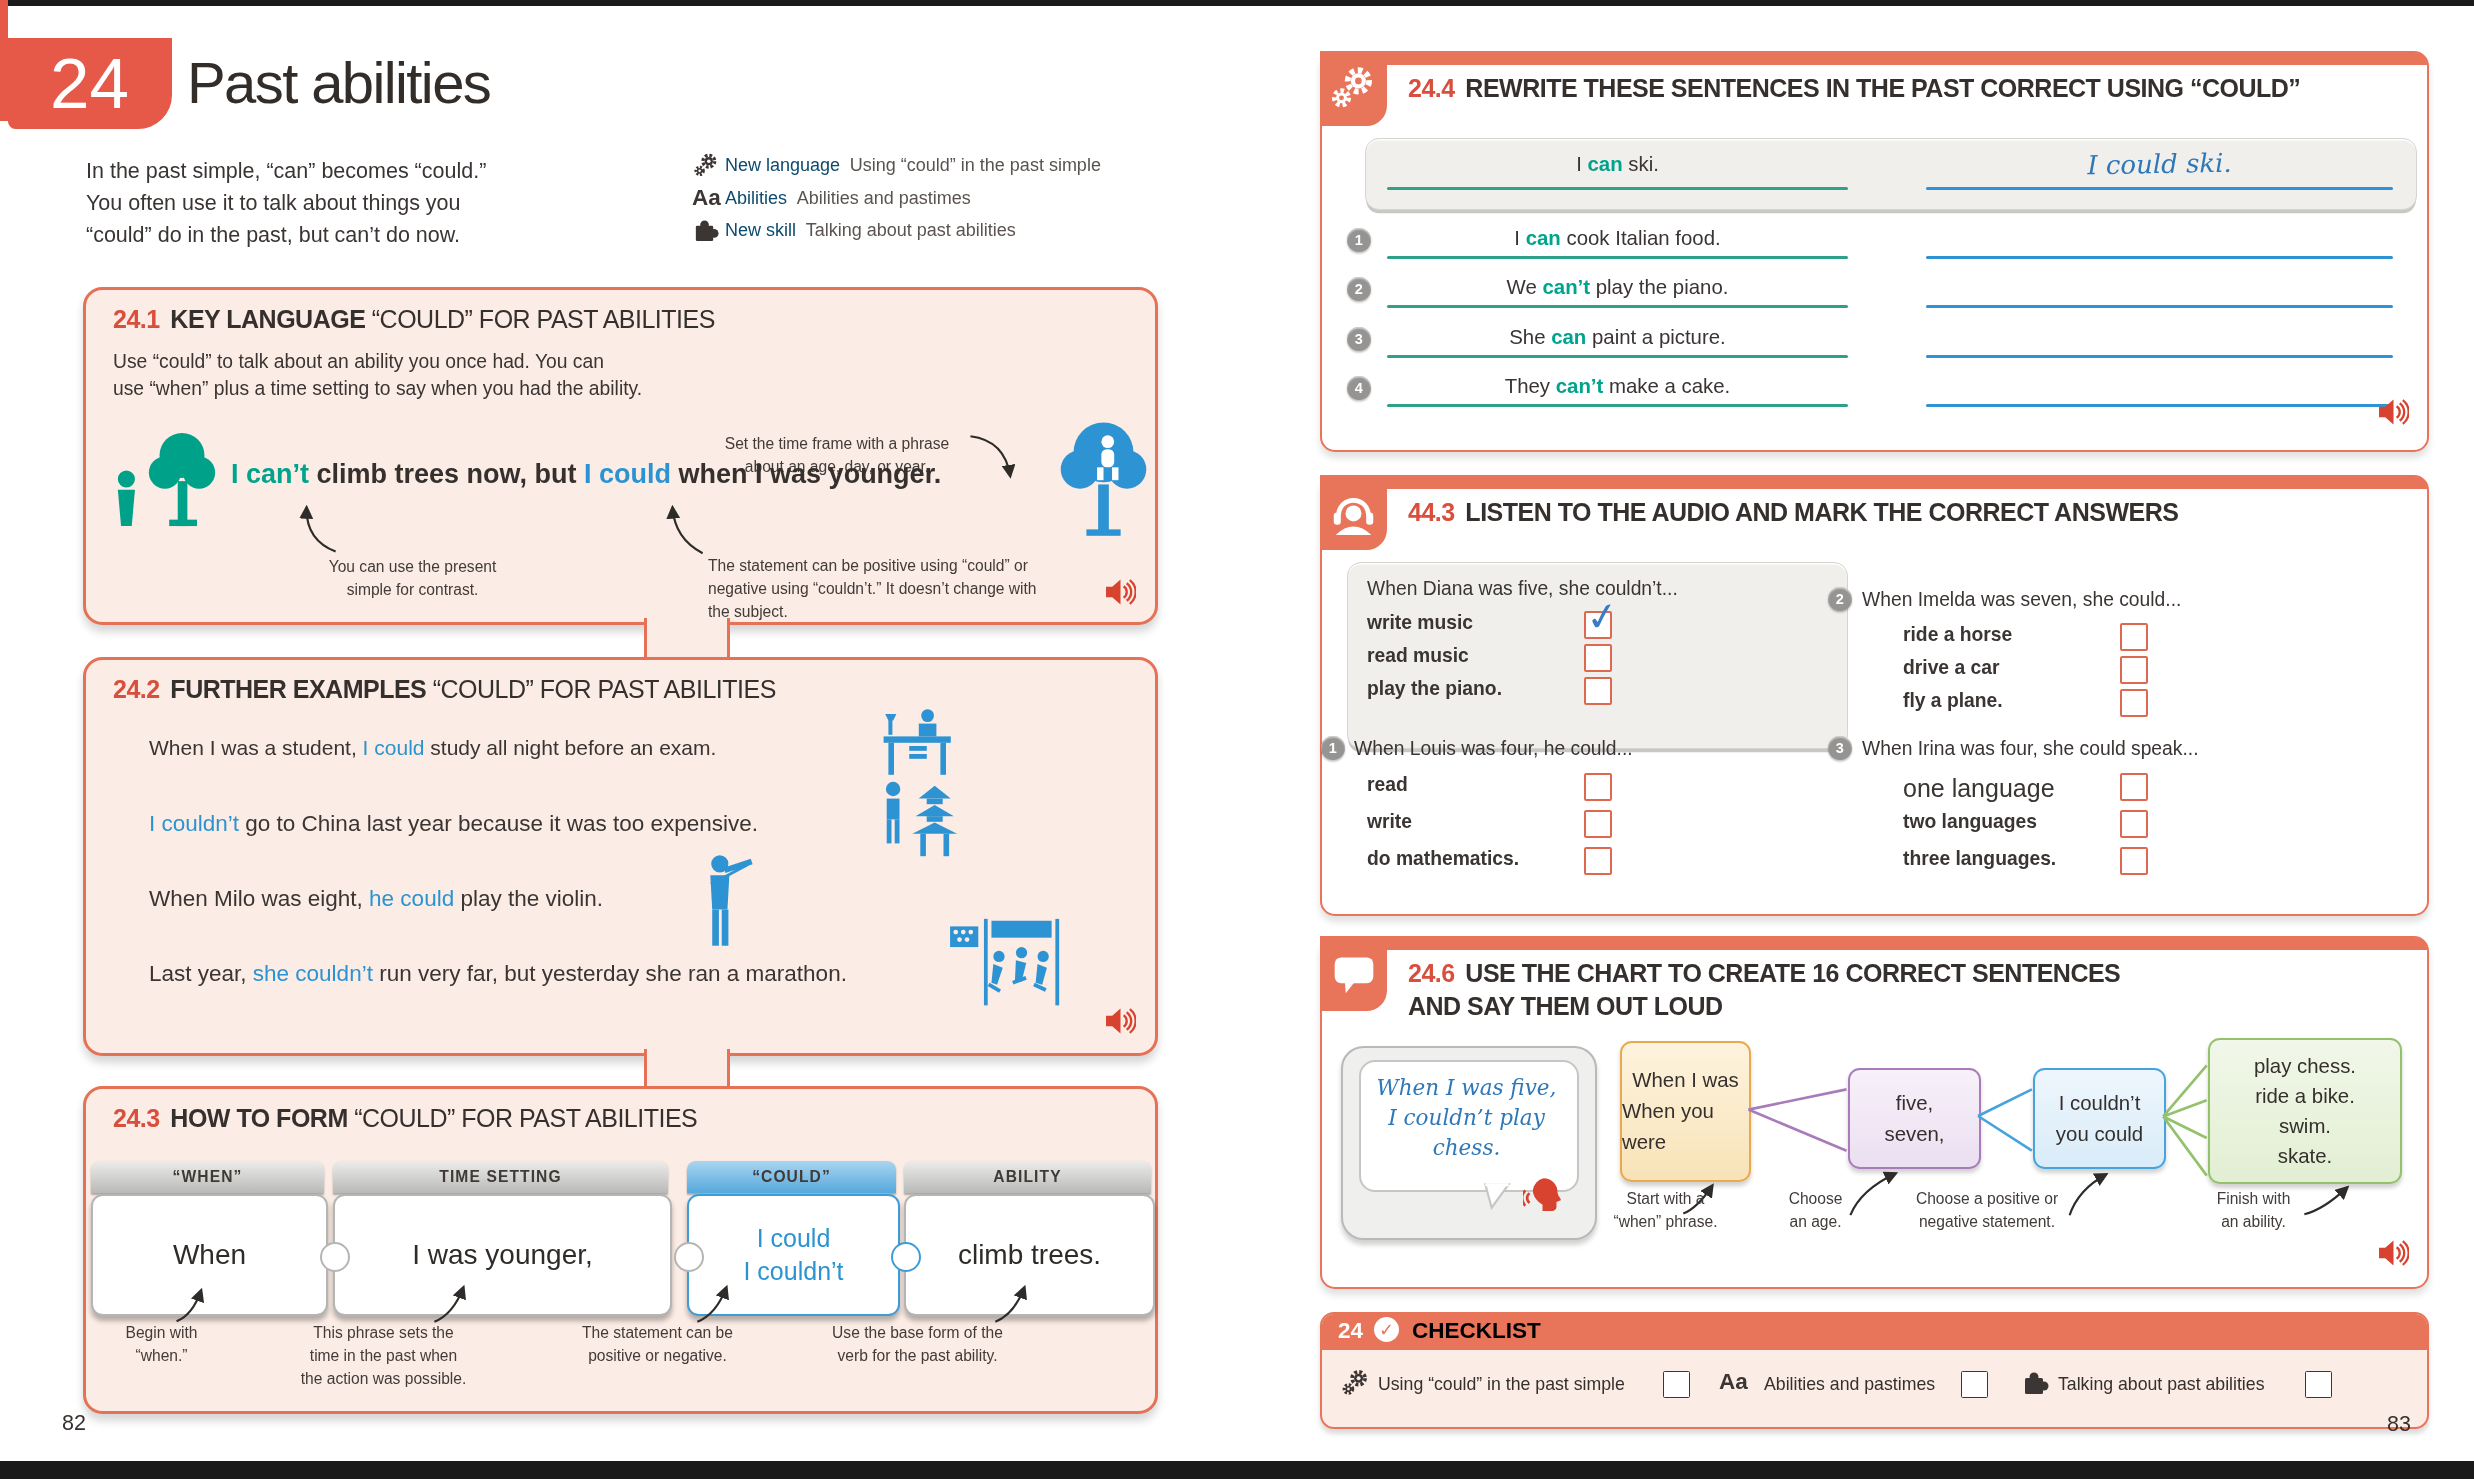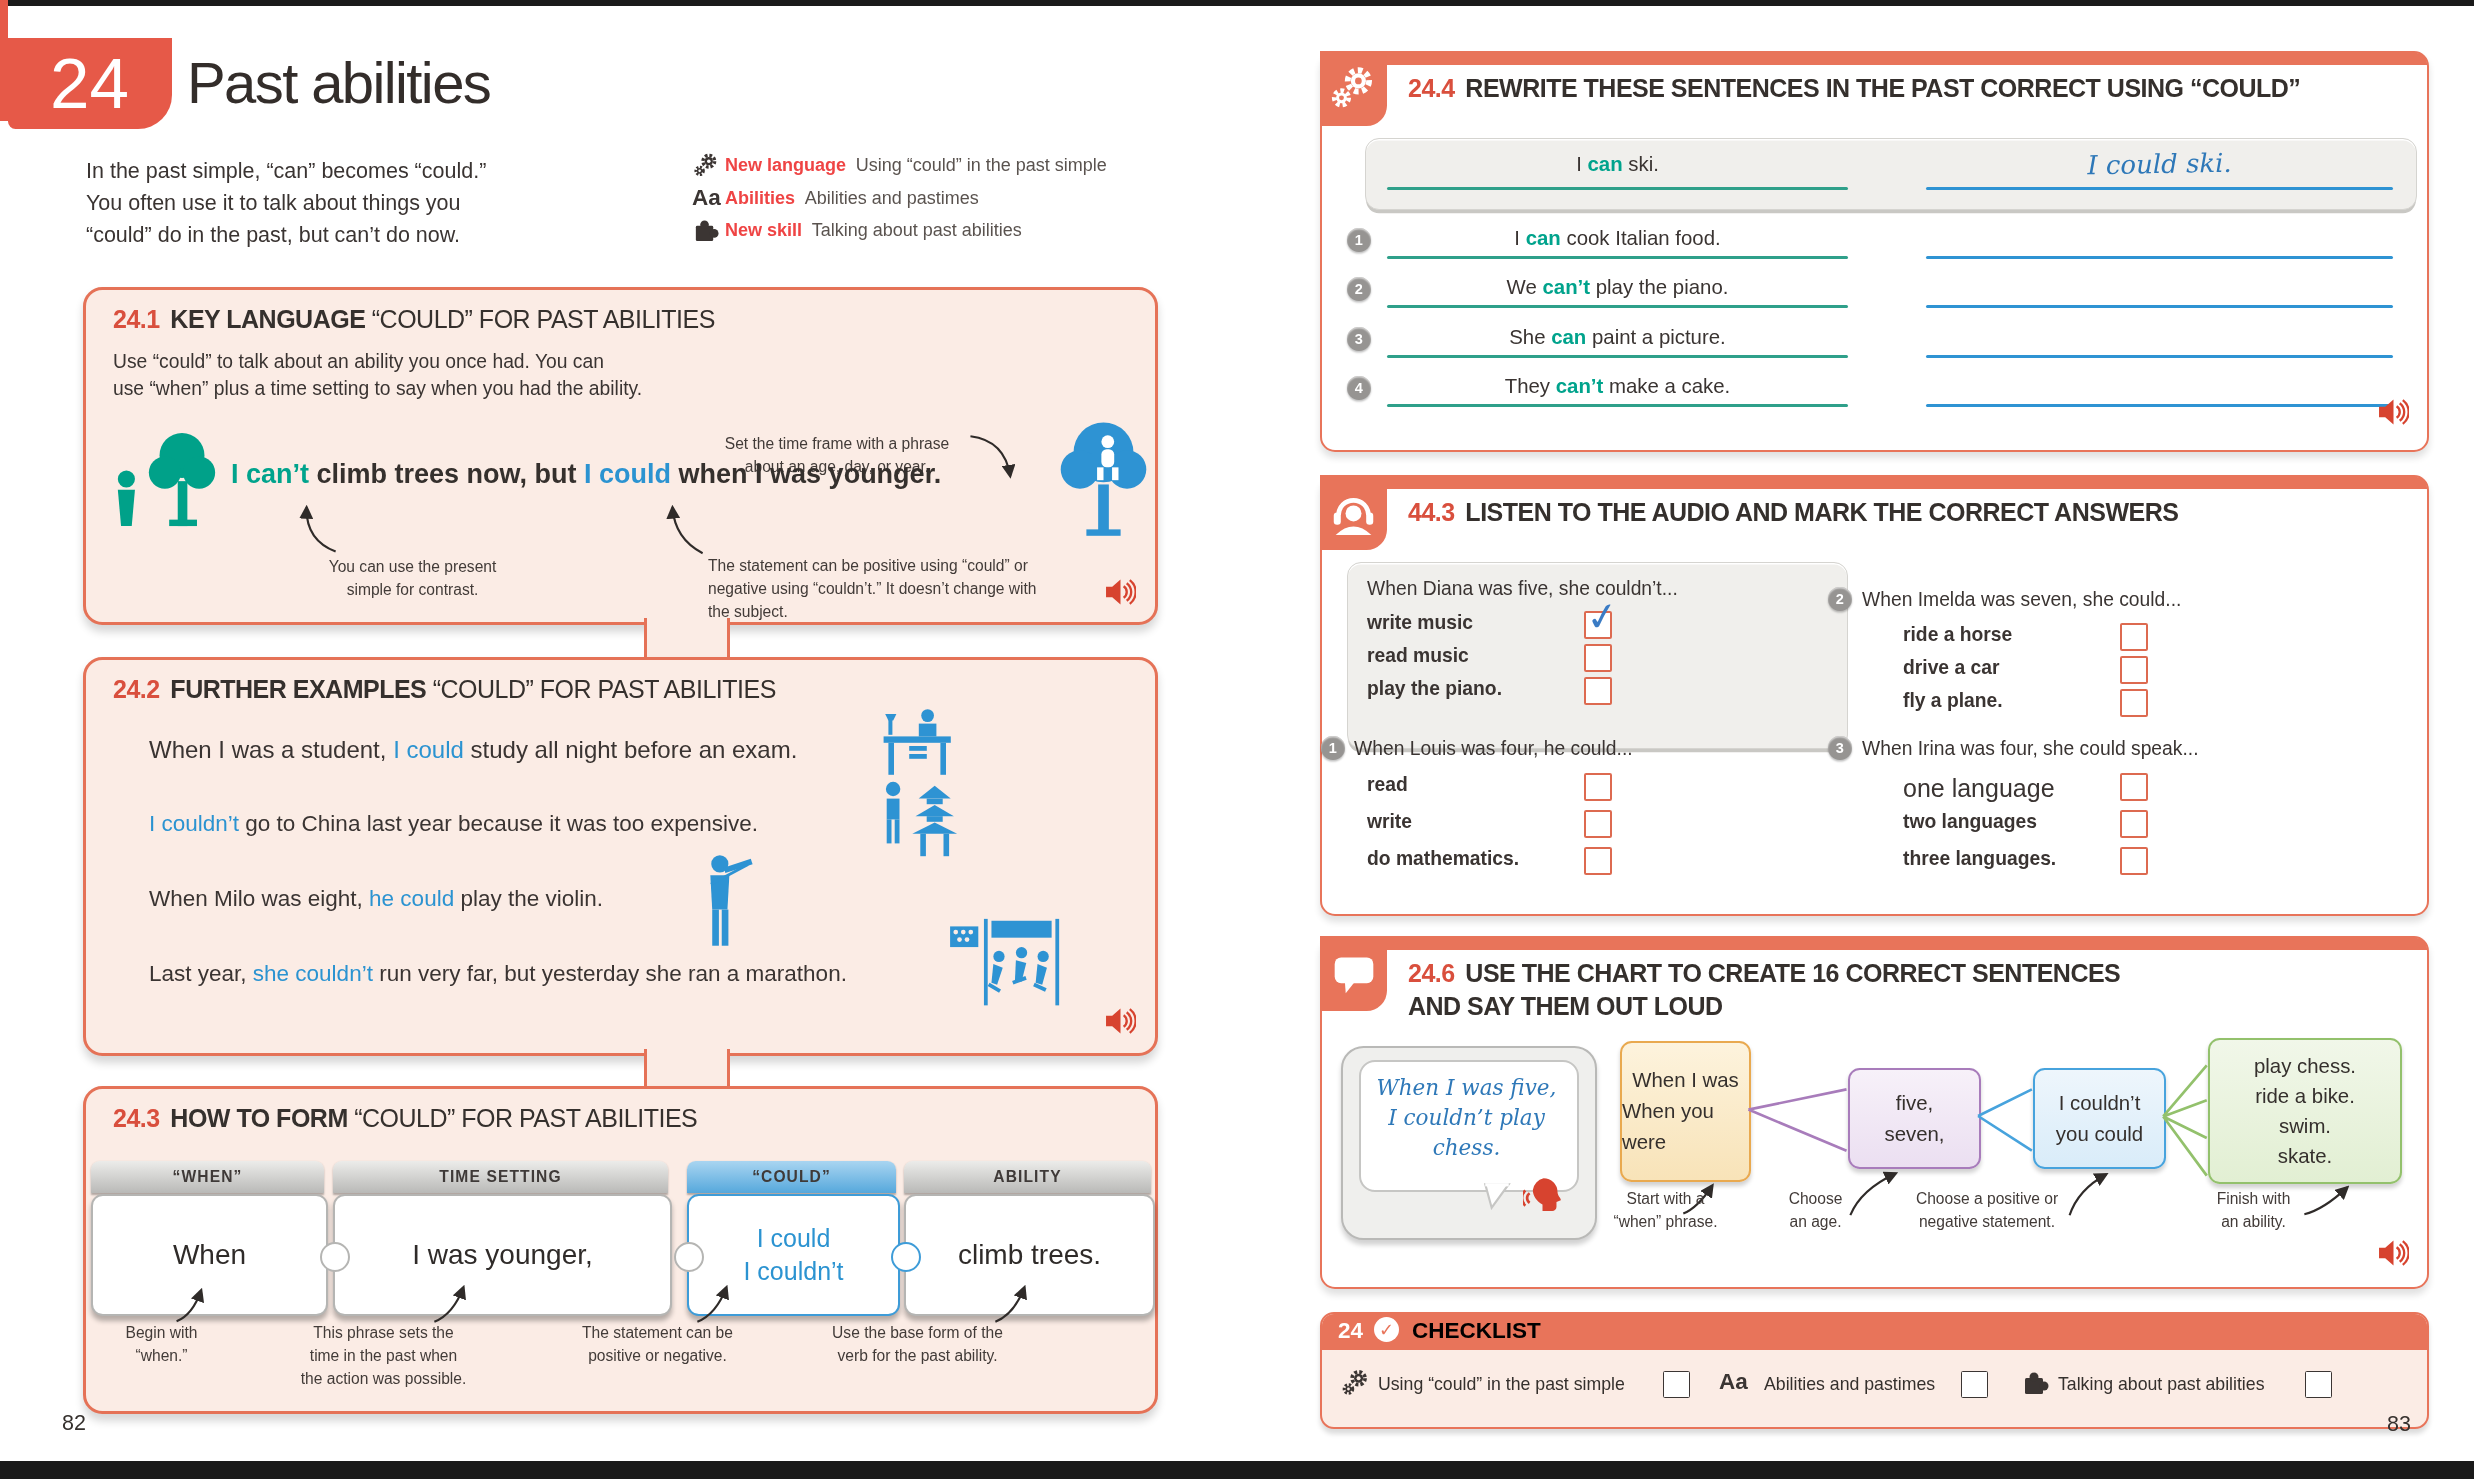--- a/index.html
+++ b/index.html
@@ -57,21 +57,21 @@
         justify-content:center;font-size:20.4px;line-height:31px;color:#35302d;box-shadow:0 3.2px 4.3px rgba(0,0,0,.18);}
   .cbox.orange{background:linear-gradient(#fdf3dd,#f8e3b8);border:2.1px solid #e9a94f;}
   .cbox.purple{background:linear-gradient(#f7f1f9,#ebdff1);border:2.1px solid #a87cbb;}
   .cbox.bluebx{background:linear-gradient(#eef6fc,#d9ecf9);border:2.1px solid #47a3dd;}
   .cbox.green{background:linear-gradient(#f1f7e9,#e2efd3);border:2.1px solid #93c16c;}
   svg.conn{position:absolute;overflow:visible;}
   svg.arr{position:absolute;overflow:visible;}
   .audio{position:absolute;width:31px;height:28px;}
   .pagenum{position:absolute;font-size:21.5px;color:#35302d;}
   .meta-row{position:absolute;display:flex;align-items:center;font-size:18px;white-space:nowrap;}
-  .meta-row .lab{font-weight:bold;margin-right:9.7px;color:#ef4444;}
+  .meta-row .lab{font-weight:normal;margin-right:9.7px;color:#0c4a6e;}
   .meta-row .val{color:#5a534f;}
   .meta-ic{width:33px;display:flex;justify-content:flex-start;}
   .checklist-label{position:absolute;font-size:17.7px;color:#35302d;white-space:nowrap;}
 </style>
 </head>
 <body>
 
 <svg width="0" height="0" style="position:absolute">
     <defs>
 <marker id="ah" viewBox="0 0 10 10" refX="8" refY="5" markerWidth="6.5" markerHeight="6.5" orient="auto-start-reverse">
@@ -190,21 +190,21 @@
 <svg class="audio" style="left:1105px;top:578px;" viewBox="0 0 60 52">
   <polygon points="2,16 14,16 30,2 30,50 14,36 2,36" fill="#d7432f"></polygon>
   <path d="M36 15 a13 13 0 0 1 0 22 M42 9 a21 21 0 0 1 0 34 M48 3 a29 29 0 0 1 0 46" stroke="#d7432f" stroke-width="4.5" fill="none"></path>
 </svg>
 
 <div class="bridge" style="left:644px;top:618px;height:43px;"></div>
 
 <div class="panel-left" style="left:83px;top:657px;width:1069px;height:393px;"></div>
 <div class="ph" style="left:113px;top:675px;text-align:right;"><span class="num">24.2</span><span>FURTHER EXAMPLES</span> <span class="sub">“COULD” FOR PAST ABILITIES</span></div>
 
-<div class="sentence" style="left:149px;top:736px;font-size:24px;"><span>When I was a student, </span><span class="c-blue">I could</span><span> study all night before an exam.</span></div>
+<div class="sentence" style="left:149px;top:736px;font-size:21px;"><span>When I was a student, </span><span class="c-blue">I could</span><span> study all night before an exam.</span></div>
 <div class="sentence" style="left:149px;top:811px;font-size:22.5px;"><span class="c-blue">I couldn’t</span><span> go to China last year because it was too expensive.</span></div>
 <div class="sentence" style="left:149px;top:886px;font-size:22.5px;"><span>When Milo was eight, </span><span class="c-blue">he could</span><span> play the violin.</span></div>
 <div class="sentence" style="left:149px;top:961px;font-size:22.5px;"><span>Last year, </span><span class="c-blue">she couldn’t</span><span> run very far, but yesterday she ran a marathon.</span></div>
 
 <svg class="abs" style="left:882px;top:707px;" width="72" height="70" viewBox="0 0 90 86" fill="#2e93d3">
   <circle cx="57" cy="10" r="8"></circle>
     <path d="M46,20 h22 v16 h-22 z"></path>
   <rect x="8" y="12" width="5" height="22"></rect>
     <path d="M4,8 h14 l-4,8 h-6 z"></path>
   <rect x="2" y="36" width="84" height="8"></rect>

